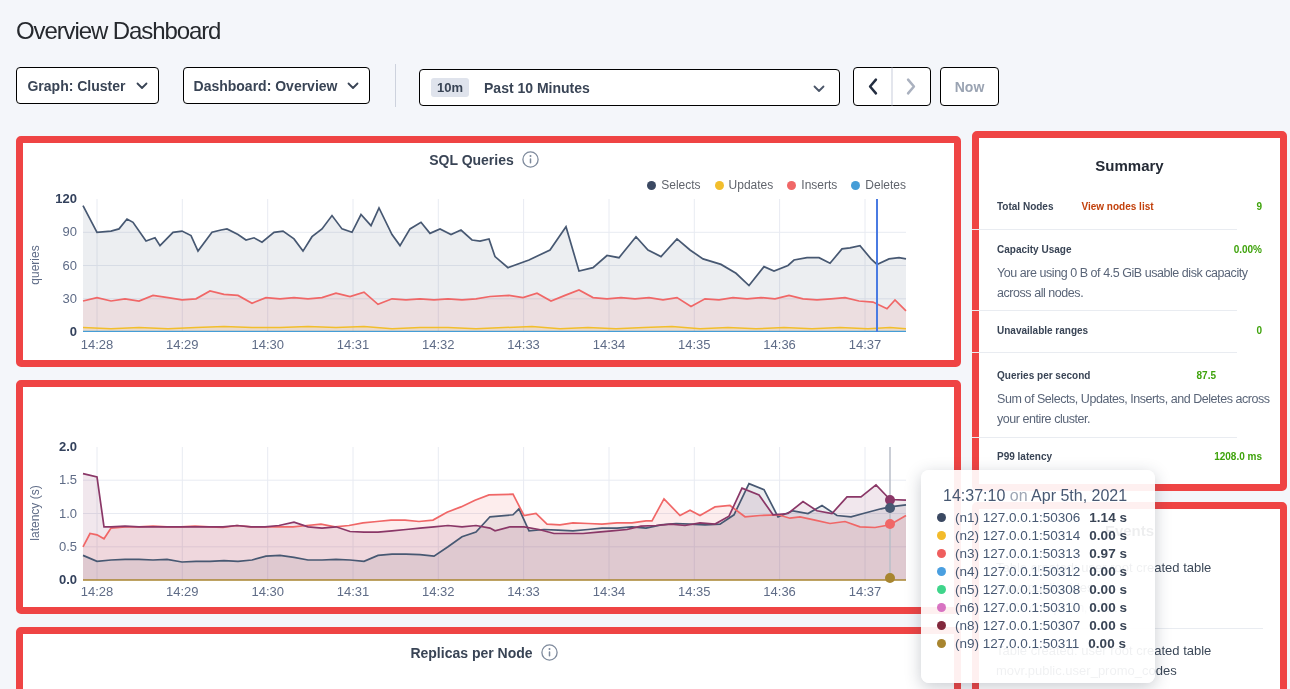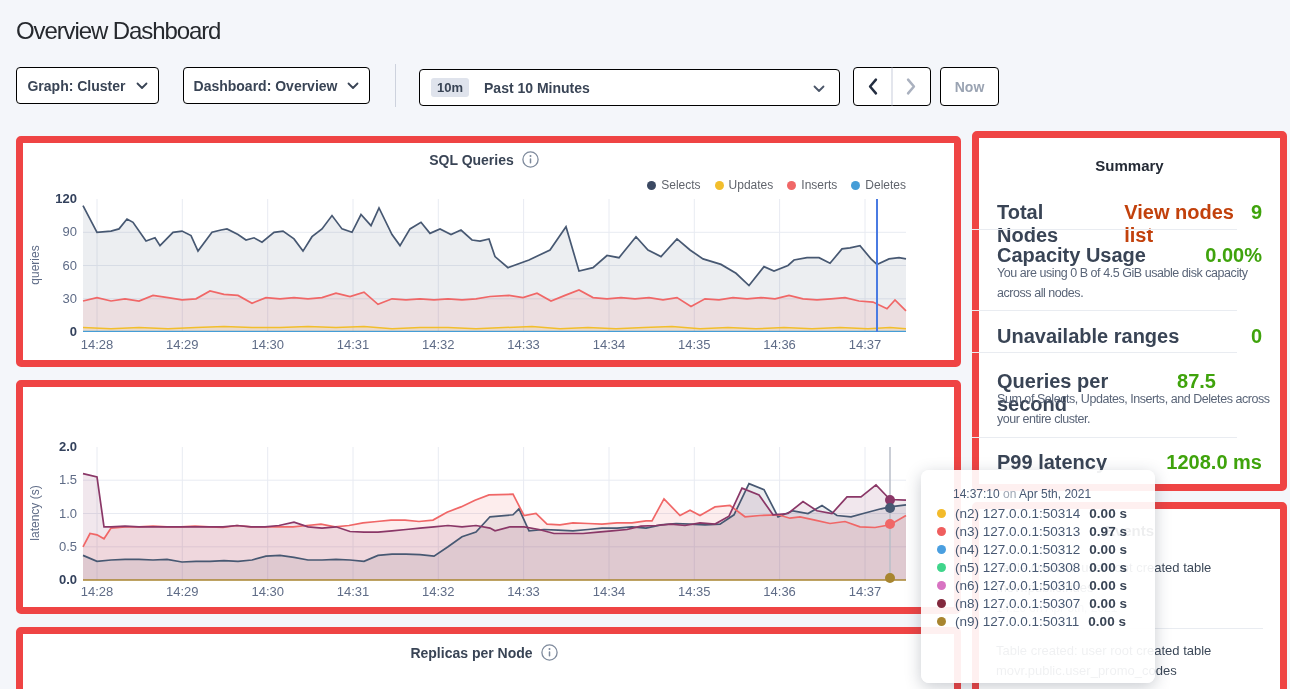--- a/index.html
+++ b/index.html
@@ -5,21 +5,21 @@
   font-family:"Liberation Sans",sans-serif;color:#394455;position:relative}
 .abs{position:absolute}
 .card{position:absolute;background:#fff;border:7px solid #ef4444;border-radius:5px}
 .btn{position:absolute;background:#fff;border:1px solid #000000;border-radius:4px;
   display:flex;align-items:center;justify-content:center;font-weight:bold;font-size:14px;color:#394455}
 h1{position:absolute;left:16px;top:17px;font-size:24px;font-weight:normal;color:#26292e;letter-spacing:-1.1px}
 .ctitle{position:absolute;left:-9px;right:0;display:flex;align-items:center;justify-content:center;
   gap:8px;font-size:14px;font-weight:bold;color:#394455}
 .legend{position:absolute;display:flex;align-items:center;gap:14px;font-size:12px;color:#60646c}
 .legend .dot{display:inline-block;width:9px;height:9px;border-radius:50%;margin-right:5px;vertical-align:-1px}
-.srow{position:absolute;left:25px;right:25px;display:flex;align-items:baseline;font-size:20px}
+.srow{position:absolute;left:25px;right:25px;display:flex;align-items:baseline;font-size:10px}
 .srow .lab{font-weight:bold;color:#394455}
 .srow .val{margin-left:auto;font-weight:bold;color:#3fa30c}
 .ssub{position:absolute;font-size:12.5px;letter-spacing:-0.45px;color:#5a6578;line-height:19.5px;white-space:nowrap}
 .sdiv{position:absolute;left:25px;right:25px;border-top:1px solid #e9ecf1}
 .tooltip{position:absolute;left:921px;top:470px;width:234px;height:213px;background:rgba(255,255,255,0.92);
   border-radius:8px;box-shadow:0 4px 16px rgba(40,50,70,0.25);z-index:50}
 .trow{display:flex;align-items:center;height:18px;padding-left:16px;font-size:13.5px;color:#475872}
 .tdot{width:9px;height:9px;border-radius:50%;margin-right:9px;flex:none}
 .tname{white-space:nowrap}
 .tval{font-weight:bold;color:#394455;margin-left:9px}
@@ -194,21 +194,26 @@
 <div class="card" style="left:972px;top:502px;width:315px;height:200px"></div>
 <div class="abs" style="left:972px;top:502px;width:315px;height:187px;overflow:hidden;z-index:2">
   <div style="position:absolute;left:0;right:0;top:20px;text-align:center;font-size:15px;font-weight:bold;color:#242a35">Events</div>
   <div class="ev" style="position:absolute;left:24px;width:270px;top:56px">Table created: user root created table movr.public.rides</div>
   <div style="position:absolute;left:24px;top:99px;font-size:12px;color:#9aa3b2">14:26 on Apr 5th, 2021</div>
   <div style="position:absolute;left:24px;right:24px;top:126px;border-top:1px solid #e9ecf1"></div>
   <div class="ev" style="position:absolute;left:24px;width:270px;top:139px">Table created: user root created table movr.public.user_promo_codes</div>
 </div>
 
 <div class="tooltip">
-  <div style="padding:17px 0 3px 32px;font-size:12px;color:#475872">14:37:10 <span style="color:#9fa7b5">on</span> Apr 5th, 2021</div>
+  <div style="padding:17px 0 3px 22px;font-size:16px;color:#475872">14:37:10 <span style="color:#9fa7b5">on</span> Apr 5th, 2021</div>
+  <div class="trow">
+      <span class="tdot" style="background:#3b4962"></span>
+      <span class="tname">(n1) 127.0.0.1:50306</span>
+      <span class="tval">1.14 s</span>
+    </div>
     <div class="trow">
       <span class="tdot" style="background:#f3bb2b"></span>
       <span class="tname">(n2) 127.0.0.1:50314</span>
       <span class="tval">0.00 s</span>
     </div>
     <div class="trow">
       <span class="tdot" style="background:#ef5e5e"></span>
       <span class="tname">(n3) 127.0.0.1:50313</span>
       <span class="tval">0.97 s</span>
     </div>

